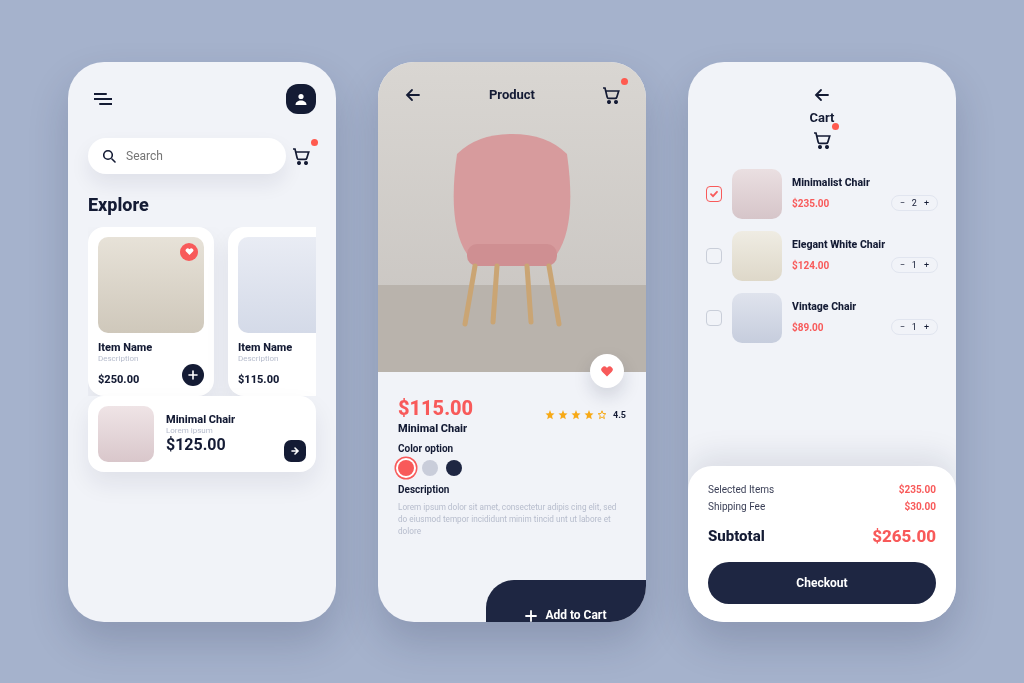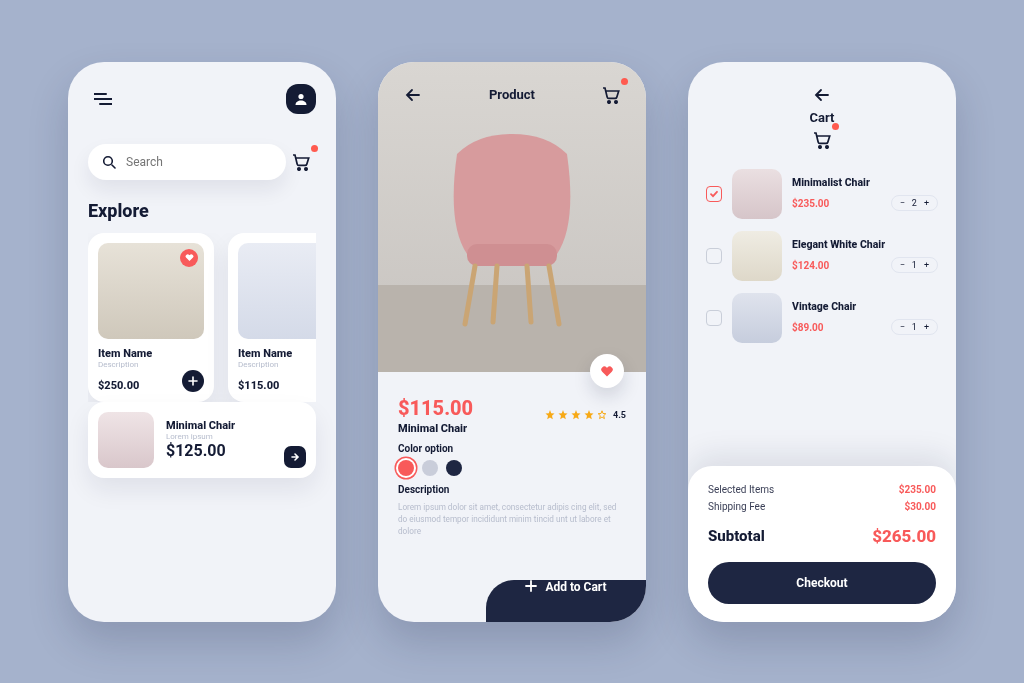--- a/index.html
+++ b/index.html
@@ -18,21 +18,21 @@
   *{box-sizing:border-box;font-family: -apple-system,BlinkMacSystemFont,"Segoe UI",Roboto,Helvetica,Arial,sans-serif;}
   body{margin:0;background:var(--bg);display:flex;align-items:center;justify-content:center;width:1024px;height:683px;}
   .stage{display:flex;gap:42px;}
   .phone{width:268px;height:560px;border-radius:36px;background:var(--phone);box-shadow:var(--shadow);position:relative;overflow:hidden;}
   .pad{padding:22px 20px 0 20px;}
   .row{display:flex;align-items:center;}
   .between{justify-content:space-between;}
   .iconbtn{width:30px;height:30px;display:flex;align-items:center;justify-content:center;border-radius:10px;background:transparent;color:var(--ink);}
   .iconbtn.dark{background:var(--ink);color:#fff;border-radius:12px;}
   svg{display:block}
-  .search{margin-top:30px;display:flex;align-items:center;justify-content:flex-end;}
+  .search{margin-top:24px;display:flex;align-items:center;justify-content:flex-end;}
   .searchbox{flex:1;background:var(--white);border-radius:22px;height:36px;display:flex;align-items:center;gap:8px;padding:0 14px;box-shadow:0 10px 20px rgba(20,27,60,.08);}
   .searchbox input{border:0;outline:0;background:transparent;font-size:12px;color:var(--muted);width:100%;}
   .cart{position:relative;}
   .cart .dot{position:absolute;top:-2px;right:-2px;width:7px;height:7px;background:var(--accent2);border-radius:50%;}
   h2.section{margin:20px 0 12px 0;font-size:18px;font-weight:800;color:var(--ink);}
   .cards{display:flex;gap:14px;overflow:hidden;}
   .card{background:var(--white);border-radius:16px;width:126px;padding:10px;box-shadow:0 12px 24px rgba(20,27,60,.08);flex-shrink:0;position:relative;}
   .thumb{width:100%;height:96px;border-radius:10px;background:#cfd6e4;position:relative;overflow:hidden;}
   .fav{position:absolute;top:6px;right:6px;width:18px;height:18px;background:var(--accent);border-radius:50%;display:flex;align-items:center;justify-content:center;}
   .card .nm{font-size:11px;font-weight:800;color:var(--ink);margin-top:8px;}
@@ -54,21 +54,21 @@
   .p2body{padding:24px 20px 0 20px;}
   .price{font-size:20px;font-weight:800;color:var(--accent);}
   .pname{font-size:11px;font-weight:800;color:var(--ink);margin-top:2px;}
   .stars{display:flex;align-items:center;gap:3px;}
   .rating{font-size:9px;color:var(--ink);font-weight:700;margin-left:3px;}
   .lbl{font-size:10px;color:var(--ink);font-weight:700;margin-top:8px;}
   .swatches{display:flex;gap:8px;margin-top:6px;}
   .sw{width:16px;height:16px;border-radius:50%;}
   .sw.sel{box-shadow:0 0 0 2px var(--white),0 0 0 3.5px var(--accent);}
   .desc{font-size:8.2px;color:var(--muted);line-height:1.5;margin-top:6px;}
-  .addcart{position:absolute;right:0;bottom:0;width:160px;height:42px;background:var(--dark);border-top-left-radius:28px;display:flex;align-items:flex-start;justify-content:center;gap:8px;color:#fff;font-size:12px;font-weight:700;}
+  .addcart{position:absolute;right:0;bottom:0;width:160px;height:42px;background:var(--dark);border-top-left-radius:28px;display:flex;align-items:flex-end;justify-content:center;gap:8px;color:#fff;font-size:12px;font-weight:700;}
 
   
   .p3head{padding:18px 20px 0 20px;display:flex;align-items:center;justify-content:space-between;flex-direction:column;}
   .p3head .title{font-size:13px;font-weight:700;color:var(--ink);}
   .items{padding:14px 18px 0 18px; display:flex;flex-direction:column;gap:12px;}
   .item{display:flex;align-items:center;gap:10px;}
   .chk{width:16px;height:16px;border:1.6px solid var(--accent);border-radius:4px;display:flex;align-items:center;justify-content:center;color:var(--accent);}
   .chk.off{border-color:#c9ced9;}
   .ithumb{width:50px;height:50px;border-radius:10px;background:#d8dbe3;}
   .iinfo{flex:1;}

